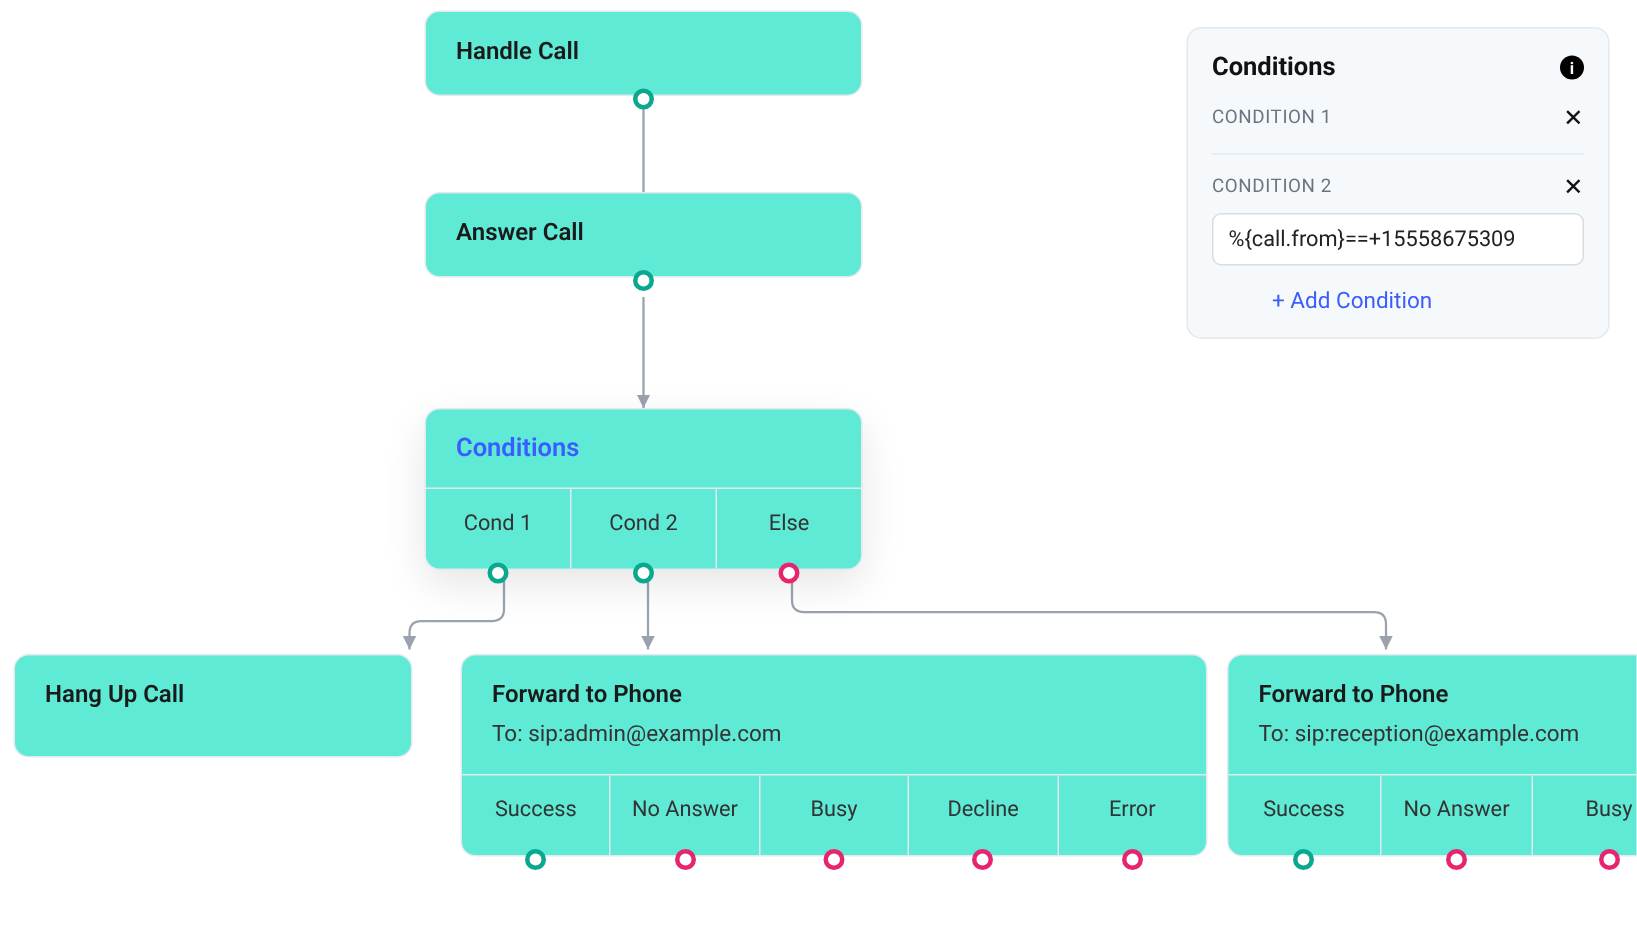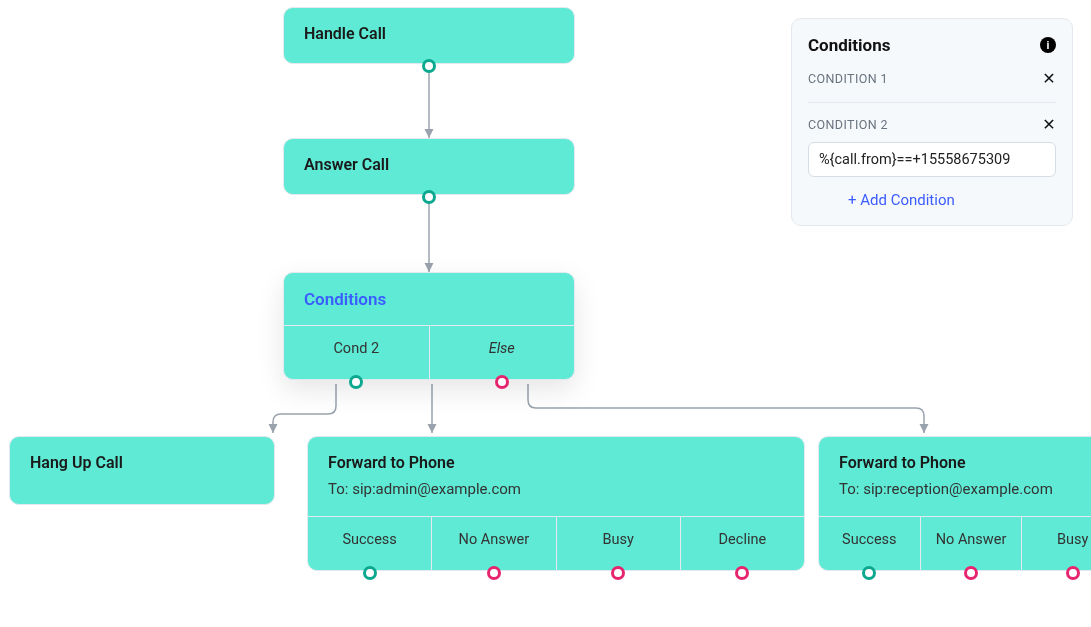--- a/index.html
+++ b/index.html
@@ -154,33 +154,37 @@
   <line x1="432" y1="384" x2="432" y2="433" stroke="#9aa3ad" stroke-width="1.5" marker-end="url(#arrow)"></line>
 
   <path d="M528 384 L528 400 Q528 408 536 408 L916 408 Q924 408 924 416 L924 433" stroke="#9aa3ad" stroke-width="1.5" fill="none" marker-end="url(#arrow)"></path>
 </svg>
 
 <div class="node simple-node" style="left:283px; top:7px; width:292px;">
   <div class="title">Handle Call</div>
   <div class="port green center-bottom"></div>
 </div>
 
-<div class="node simple-node" style="left:283px; top:138px; width:292px;">
+<div class="node simple-node" style="left:283px; top:128px; width:292px;">
   <div class="title">Answer Call</div>
   <div class="port green center-bottom"></div>
 </div>
 
 <div class="node" style="left:283px; top:272px; width:292px; box-shadow:0 10px 28px rgba(0,0,0,0.10);">
   <div class="cond-title">Conditions</div>
   <div class="outcome-row">
     <div class="outcome-cell" style="width:33.3%;">
+      <span>Cond 1</span>
+      <div class="port green center-bottom"></div>
+    </div>
+    <div class="outcome-cell" style="width:33.3%;">
       <span>Cond 2</span>
       <div class="port green center-bottom"></div>
     </div>
-    <div class="outcome-cell" style="width:33.3%;font-style:italic;">
+    <div class="outcome-cell" style="width:33.3%;">
       <span>Else</span>
       <div class="port pink center-bottom"></div>
     </div>
   </div>
 </div>
 
 <div class="node simple-node" style="left:9px; top:436px; width:266px; padding-bottom:16px;">
   <div class="title" style="padding-bottom:16px;">Hang Up Call</div>
 </div>
 
@@ -197,20 +201,24 @@
       <div class="port pink center-bottom"></div>
     </div>
     <div class="outcome-cell">
       <span>Busy</span>
       <div class="port pink center-bottom"></div>
     </div>
     <div class="outcome-cell">
       <span>Decline</span>
       <div class="port pink center-bottom"></div>
     </div>
+    <div class="outcome-cell">
+      <span>Error</span>
+      <div class="port pink center-bottom"></div>
+    </div>
   </div>
 </div>
 
 <div class="node" style="left:818px; top:436px; width:306px;">
   <div class="title">Forward to Phone</div>
   <div class="sub">To: sip:reception@example.com</div>
   <div class="outcome-row">
     <div class="outcome-cell">
       <span>Success</span>
       <div class="port green center-bottom"></div>

